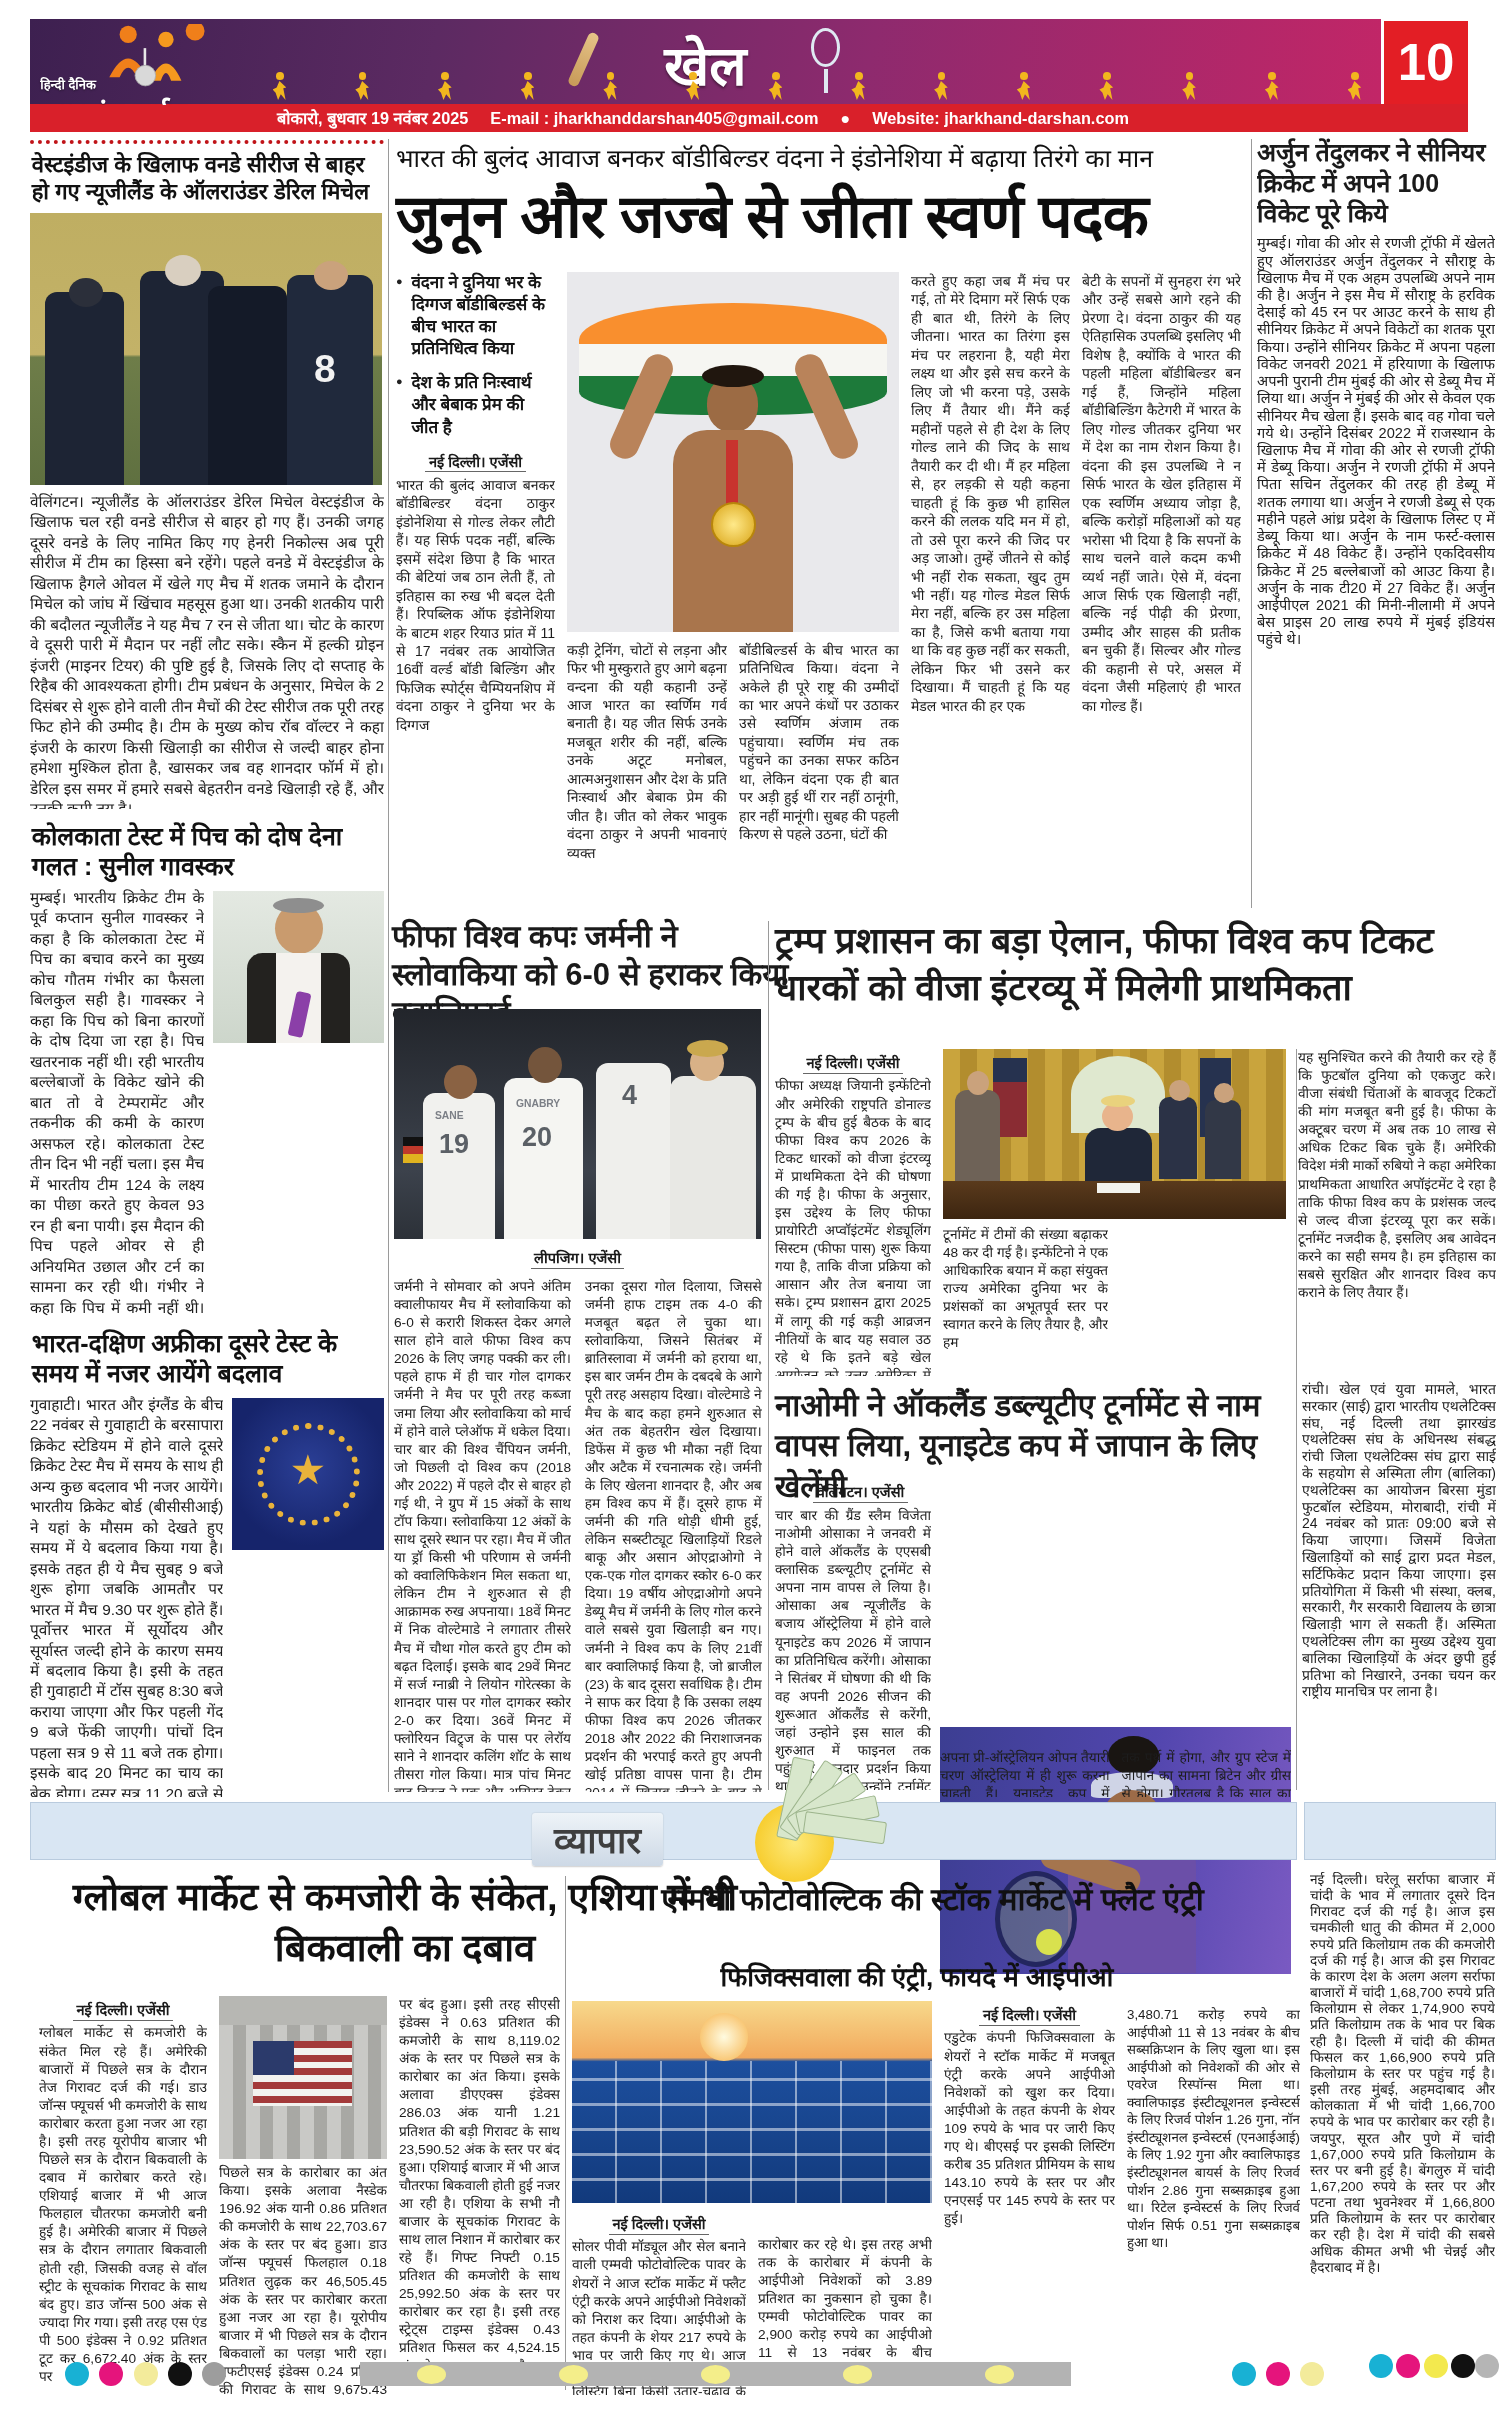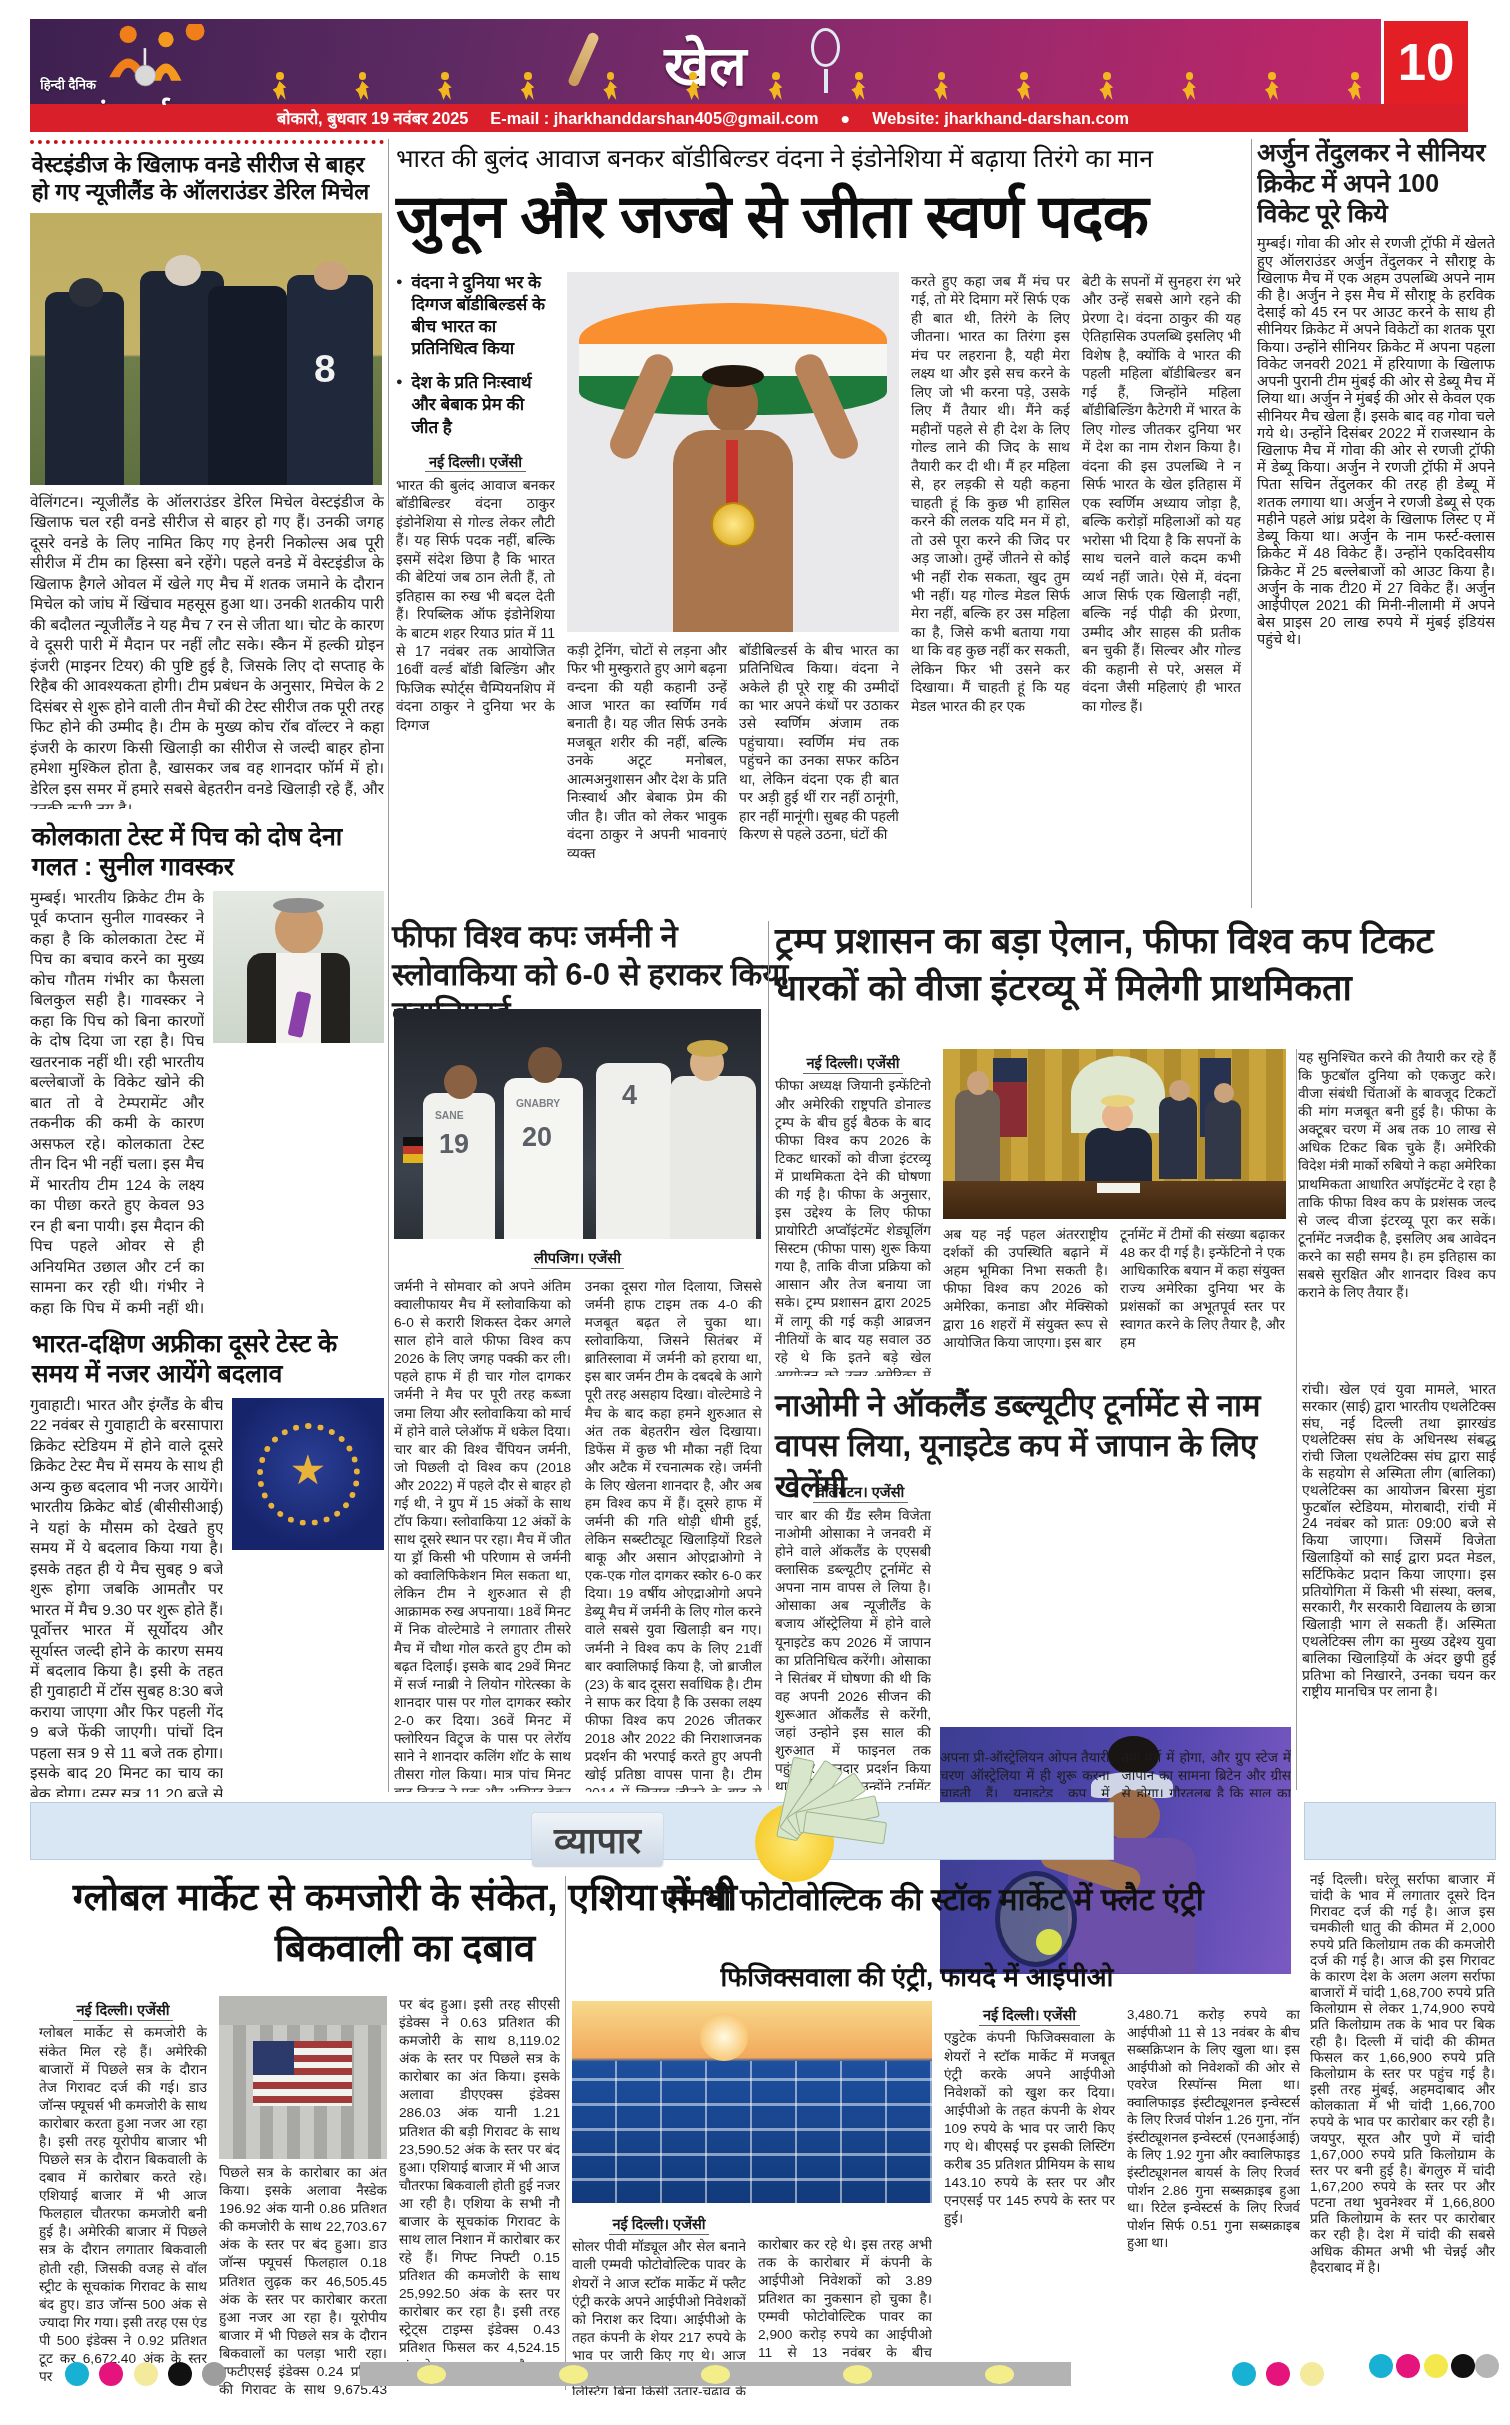--- a/index.html
+++ b/index.html
@@ -49,21 +49,21 @@
   .ah{font-size:25px;line-height:1.22;font-weight:700;margin-bottom:6.9px}
   .fh{font-size:31px;line-height:1.22;font-weight:700}
   
   .trump-head{left:775px;top:918px;width:721px;font-size:36px;line-height:1.3;font-weight:700}
   .trumprow{left:775px;top:1049px;width:721px;height:327px;display:flex;gap:12px;overflow:hidden}
   
   .naomi-head{left:775px;top:1386px;width:516px;font-size:31px;line-height:1.3;font-weight:700}
   
   .asmita{left:1302px;top:1381px;width:194px;height:409px;overflow:hidden}
   
-  .band{left:30px;top:1802px;width:1084px;height:58px;background:#d9e6f3;border:0.9px solid #b9cbde}
+  .band{left:30px;top:1802px;width:1267px;height:58px;background:#d9e6f3;border:0.9px solid #b9cbde}
   .band2{left:1304px;top:1802px;width:192px;height:58px;background:#d9e6f3;border:0.9px solid #b9cbde}
   .bandlabel{position:absolute;left:501px;top:10.3px;font-size:36px;font-weight:700;color:#3f3f3f;background:linear-gradient(#eef3f8,#cdd9e6);padding:1.7px 22px;border-radius:3.4px;box-shadow:0 0.9px 1.7px rgba(0,0,0,.2)}
   .money{position:absolute;left:698px;top:-24px;width:206px;height:103px}
   .money .coin{position:absolute;left:26px;top:24px;width:79px;height:79px;border-radius:50%;background:radial-gradient(#fde97a,#f5c211)}
   .note{position:absolute;width:82px;height:22px;background:#d8e7cc;border:0.9px solid #9cb48c;border-radius:2.6px;transform-origin:10% 90%}
   
   .mkt-head{left:41px;top:1872px;width:728px;font-size:38px;line-height:1.35;font-weight:700;text-align:center}
   .mv-head{left:564px;top:1881px;width:737px;font-size:31px;line-height:1.2;font-weight:700;text-align:center}
   .mv-sub{left:677px;top:1958px;width:480px;font-size:26px;font-weight:700;text-align:center}
   .silver{left:1310px;top:1872px;width:185px;height:480px;overflow:hidden}
@@ -243,21 +243,20 @@
       <div class="head-c" style="left:271px;top:34px;width:19.7px;height:19.7px"></div>
       <div style="position:absolute;left:12px;top:41px;width:45px;height:94px;background:#6e6257;border-radius:12px 12px 0 0"></div>
       <div class="head-c" style="left:24px;top:22px;width:22px;height:24px;background:#caa27c"></div>
       <div style="position:absolute;left:142px;top:79px;width:67px;height:57px;background:#1f2738;border-radius:15.4px 15.4px 0 0"></div>
       <div class="head-c" style="left:159px;top:53px;width:31px;height:29px;background:#e8b48c"></div>
       <div style="position:absolute;left:158px;top:46px;width:34px;height:12px;border-radius:50%;background:#e9d27d"></div>
       <div style="position:absolute;left:0;bottom:0;width:100%;height:38px;background:linear-gradient(#5a3a1c,#3c2510)"></div>
       <div style="position:absolute;left:154px;bottom:26px;width:43px;height:10.3px;background:#f3f3ee"></div>
     </div>
     <div style="display:flex;gap:12px;margin-top:6.9px">
-      <div class="bt jt" style="width:165px;font-size:13.7px;height:147px">अब यह नई पहल अंतरराष्ट्रीय दर्शकों की उपस्थिति बढ़ाने में अहम भूमिका निभा सकती है। फीफा विश्व कप 2026 को अमेरिका, कनाडा और मेक्सिको द्वारा 16 शहरों में संयुक्त रूप से आयोजित किया जाएगा। इस बार</div>
       <div class="bt jt" style="width:165px;font-size:13.7px;height:147px">टूर्नामेंट में टीमों की संख्या बढ़ाकर 48 कर दी गई है। इन्फेंटिनो ने एक आधिकारिक बयान में कहा संयुक्त राज्य अमेरिका दुनिया भर के प्रशंसकों का अभूतपूर्व स्तर पर स्वागत करने के लिए तैयार है, और हम</div>
     </div>
   </div>
   <div class="bt jt" style="width:199px;font-size:13.7px">यह सुनिश्चित करने की तैयारी कर रहे हैं कि फुटबॉल दुनिया को एकजुट करे। वीजा संबंधी चिंताओं के बावजूद टिकटों की मांग मजबूत बनी हुई है। फीफा के अक्टूबर चरण में अब तक 10 लाख से अधिक टिकट बिक चुके हैं। अमेरिकी विदेश मंत्री मार्को रुबियो ने कहा अमेरिका प्राथमिकता आधारित अपॉइंटमेंट दे रहा है ताकि फीफा विश्व कप के प्रशंसक जल्द से जल्द वीजा इंटरव्यू पूरा कर सकें। टूर्नामेंट नजदीक है, इसलिए अब आवेदन करने का सही समय है। हम इतिहास का सबसे सुरक्षित और शानदार विश्व कप कराने के लिए तैयार हैं।</div>
 </div>
 
 <div class="abs naomi-head">नाओमी ने ऑकलैंड डब्ल्यूटीए टूर्नामेंट से नाम वापस लिया, यूनाइटेड कप में जापान के लिए खेलेंगी</div>
 <div class="abs dl" style="left:775px;top:1478px;width:171px"><span>वेलिंगटन। एजेंसी</span></div>
 <div class="abs bt jt" style="left:775px;top:1507px;width:156px;height:283px;font-size:13.7px">चार बार की ग्रैंड स्लैम विजेता नाओमी ओसाका ने जनवरी में होने वाले ऑकलैंड के एएसबी क्लासिक डब्ल्यूटीए टूर्नामेंट से अपना नाम वापस ले लिया है। ओसाका अब न्यूजीलैंड के बजाय ऑस्ट्रेलिया में होने वाले यूनाइटेड कप 2026 में जापान का प्रतिनिधित्व करेंगी। ओसाका ने सितंबर में घोषणा की थी कि वह अपनी 2026 सीजन की शुरूआत ऑकलैंड से करेंगी, जहां उन्होने इस साल की शुरुआत में फाइनल तक पहुंचकर शानदार प्रदर्शन किया था। लेकिन अब उन्होंने टूर्नामेंट निदेशक निकोलस लैम्परिन को सूचित किया कि वह</div>
 <div class="abs ph" id="ph-osaka" style="left:940px;top:1497px;width:351px;height:247px;background:linear-gradient(100deg,#3c3e92 0%,#5246ae 55%,#7a5ac2 100%)">

